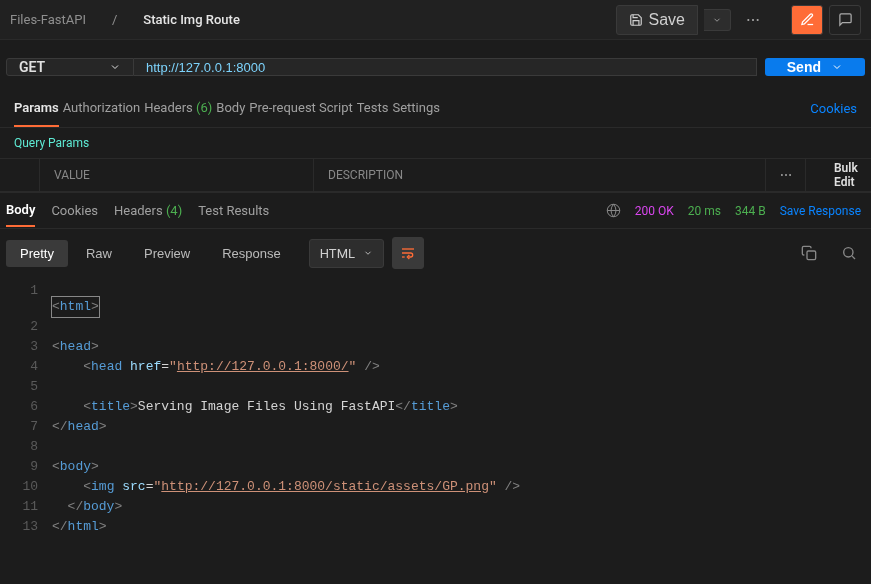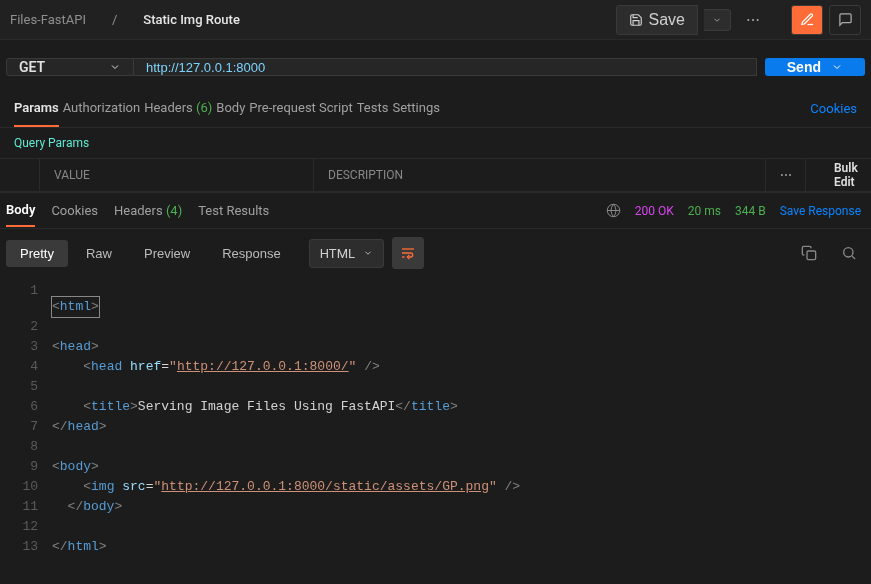--- a/index.html
+++ b/index.html
@@ -261,20 +261,16 @@
     </div>
   <div class="code-line">
       <div class="gutter">10</div>
       <div class="code">    <span class="bracket">&lt;</span><span class="tag">img</span> <span class="attr">src</span><span class="op">=</span><span class="str">"</span><span class="str-url">http://127.0.0.1:8000/static/assets/GP.png</span><span class="str">"</span> <span class="bracket">/&gt;</span></div>
     </div>
   <div class="code-line">
       <div class="gutter">11</div>
       <div class="code">  <span class="bracket">&lt;/</span><span class="tag">body</span><span class="bracket">&gt;</span></div>
     </div>
   <div class="code-line">
-      <div class="gutter">12</div>
-      <div class="code"></div>
-    </div>
-  <div class="code-line">
       <div class="gutter">13</div>
       <div class="code"><span class="bracket">&lt;/</span><span class="tag">html</span><span class="bracket">&gt;</span></div>
     </div>
 </div>
 
 </body></html>

